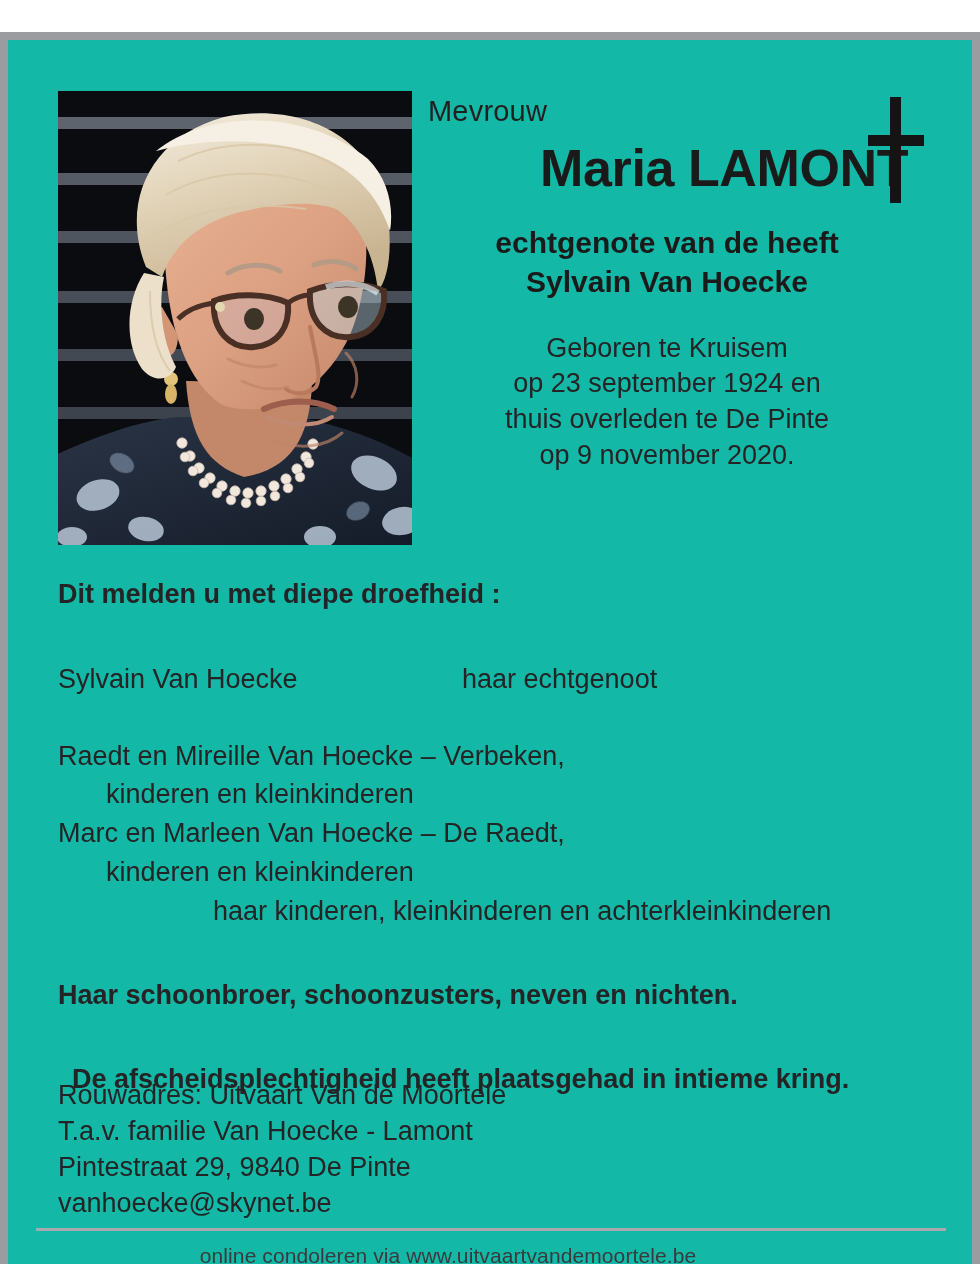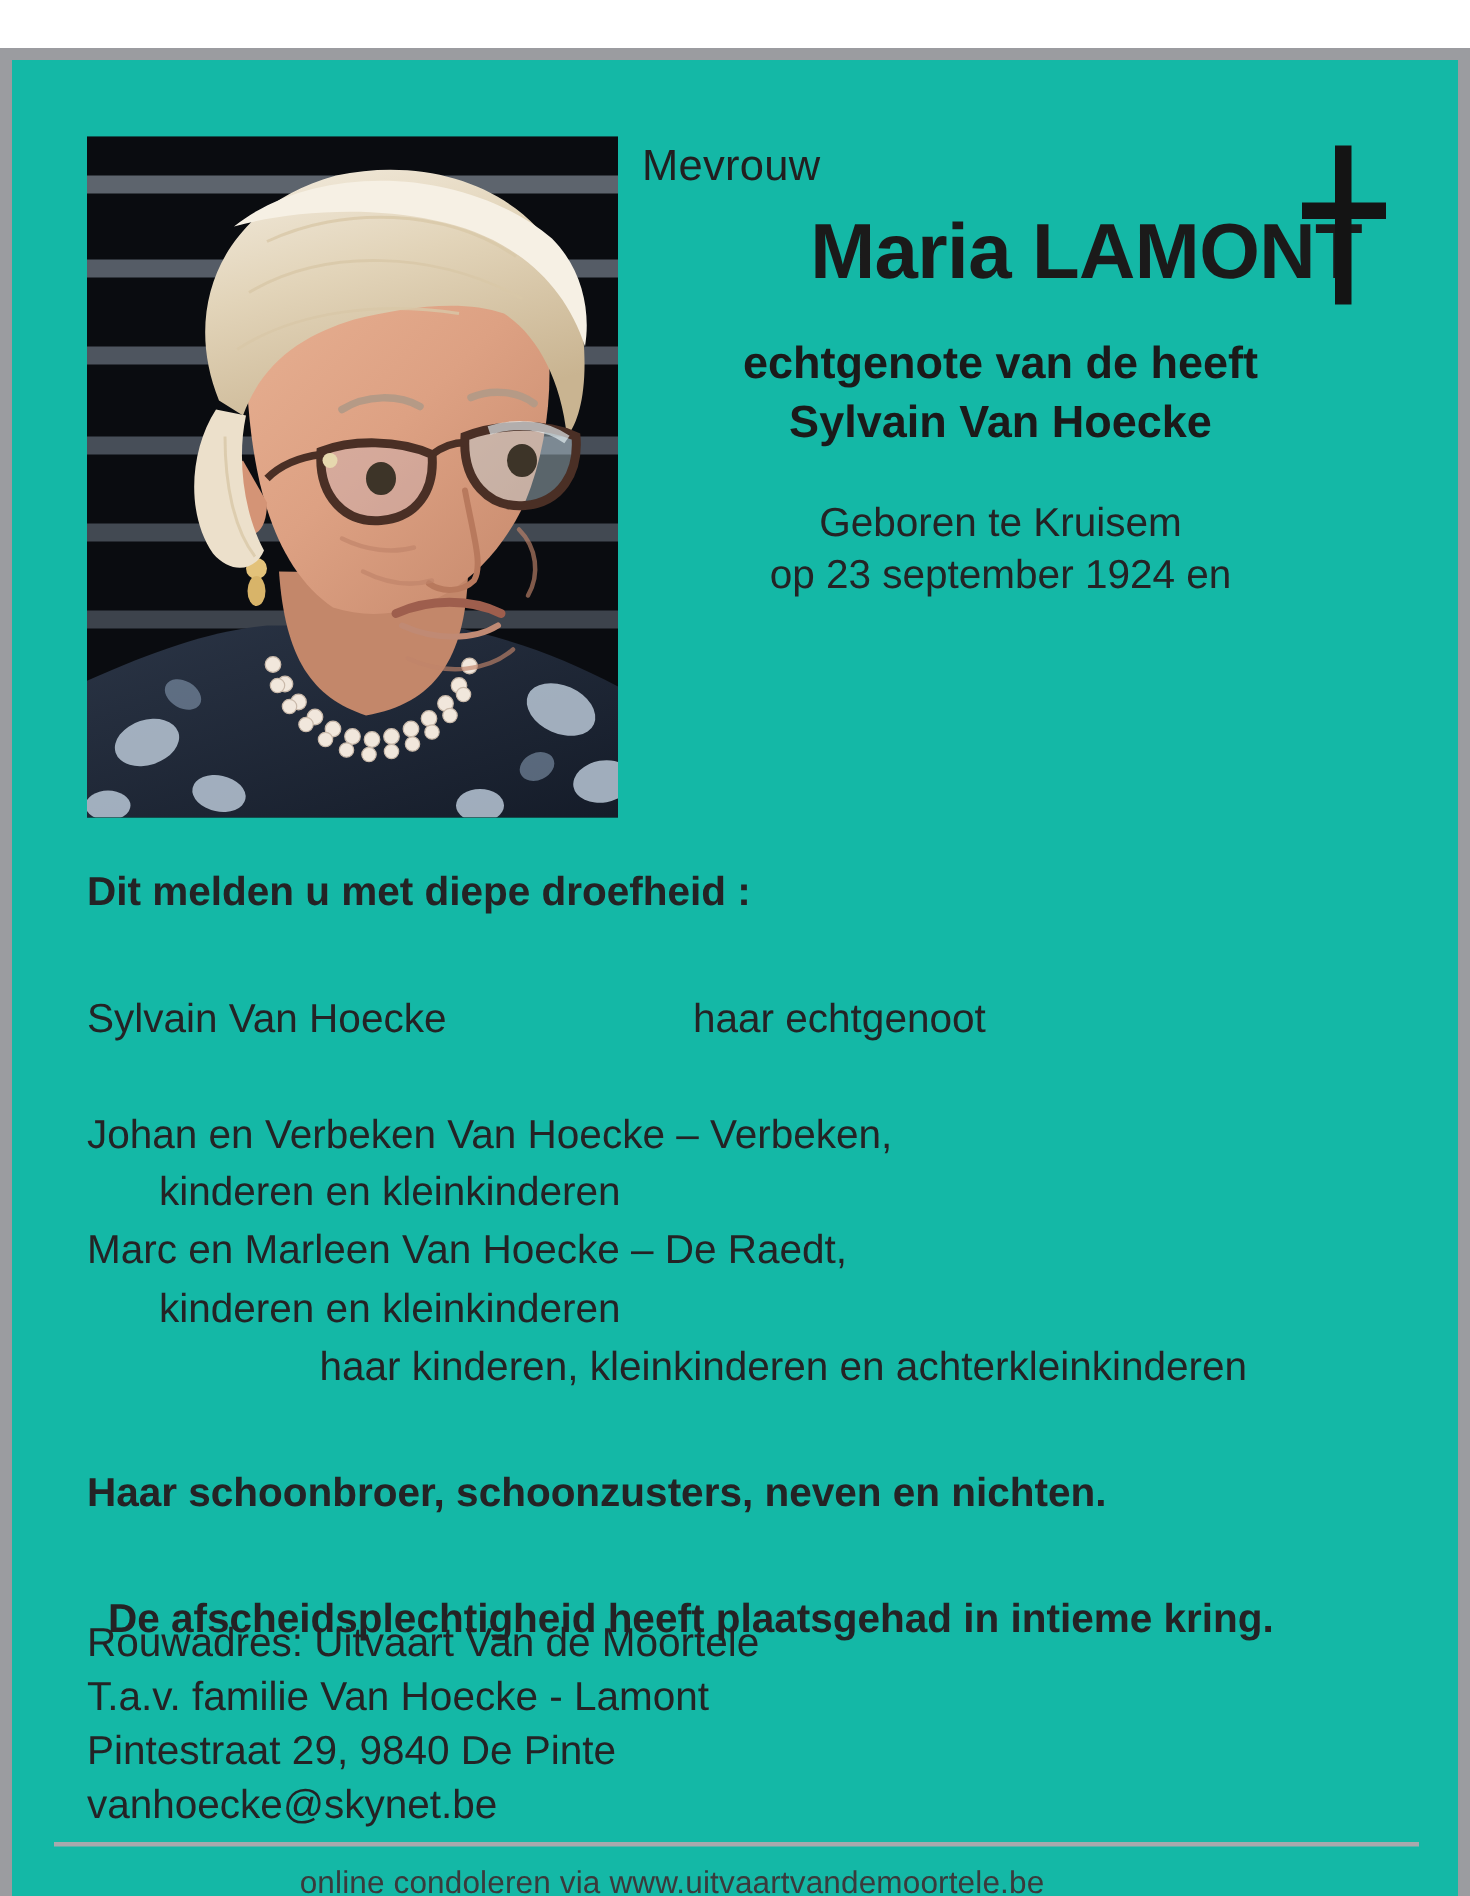--- a/index.html
+++ b/index.html
@@ -310,20 +310,22 @@
     <div class="head-col">
       <p class="salutation">Mevrouw</p>
       <h1 class="fullname">Maria LAMONT</h1>
       <div class="spouse">
         <span class="ln">echtgenote van de heeft</span>
         <span class="ln">Sylvain Van Hoecke</span>
       </div>
       <div class="lifespan">
         <span class="ln">Geboren te Kruisem</span>
         <span class="ln">op 23 september 1924 en</span>
+        <span class="ln">thuis overleden te De Pinte</span>
+        <span class="ln">op 9 november 2020.</span>
       </div>
     </div>
 
     <div class="cross">
       <svg width="64" height="110" viewBox="0 0 64 110" xmlns="http://www.w3.org/2000/svg" aria-hidden="true">
         <rect x="24" y="2" width="11" height="106" fill="#141414"></rect>
         <rect x="2" y="40" width="56" height="11" fill="#141414"></rect>
       </svg>
     </div>
   </div>
@@ -333,21 +335,21 @@
 
     <div class="gap-lg"></div>
 
     <div class="row-spouse">
       <span class="who">Sylvain Van Hoecke</span>
       <span class="rel">haar echtgenoot</span>
     </div>
 
     <div class="gap-md"></div>
 
-    <div class="fam-line">Johan en Verbeken Van Hoecke – Verbeken,</div>
+    <div class="fam-line">Raedt en Mireille Van Hoecke – Verbeken,</div>
     <div class="fam-line indent1">kinderen en kleinkinderen</div>
     <div class="fam-line">Marc en Marleen Van Hoecke – De Raedt,</div>
     <div class="fam-line indent1">kinderen en kleinkinderen</div>
     <div class="fam-line indent2">haar kinderen, kleinkinderen en achterkleinkinderen</div>
 
     <div class="gap-lg"></div>
 
     <p class="para">Haar schoonbroer, schoonzusters, neven en nichten.</p>
 
     <div class="gap-lg"></div>

